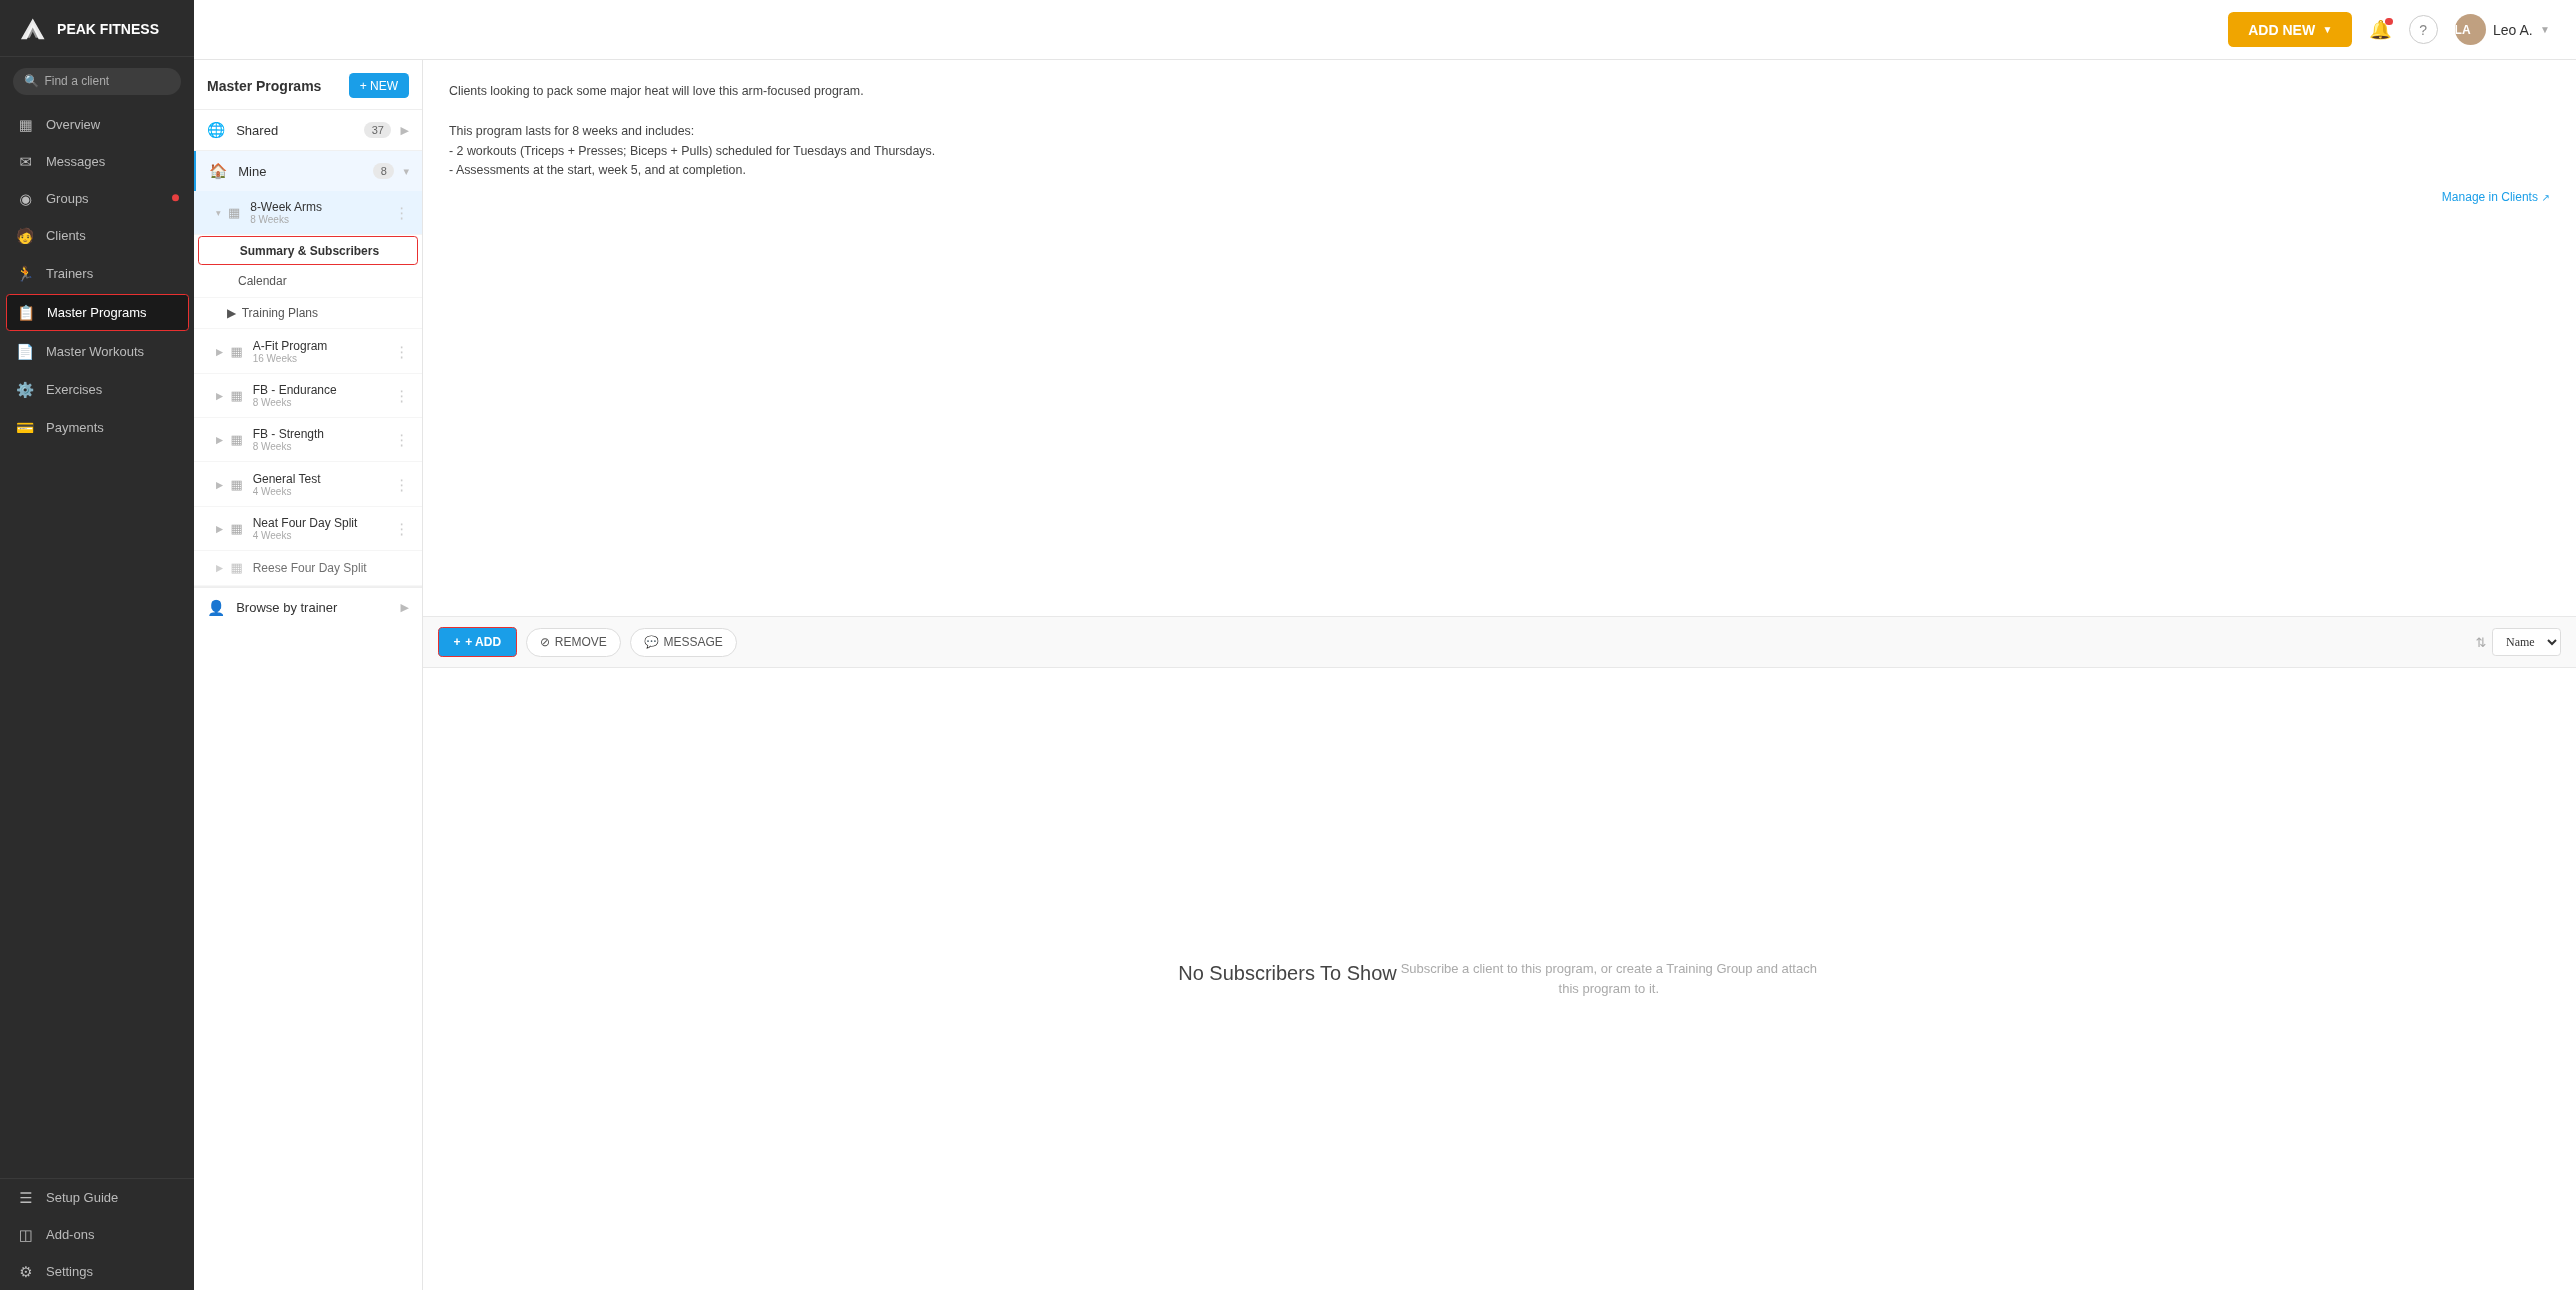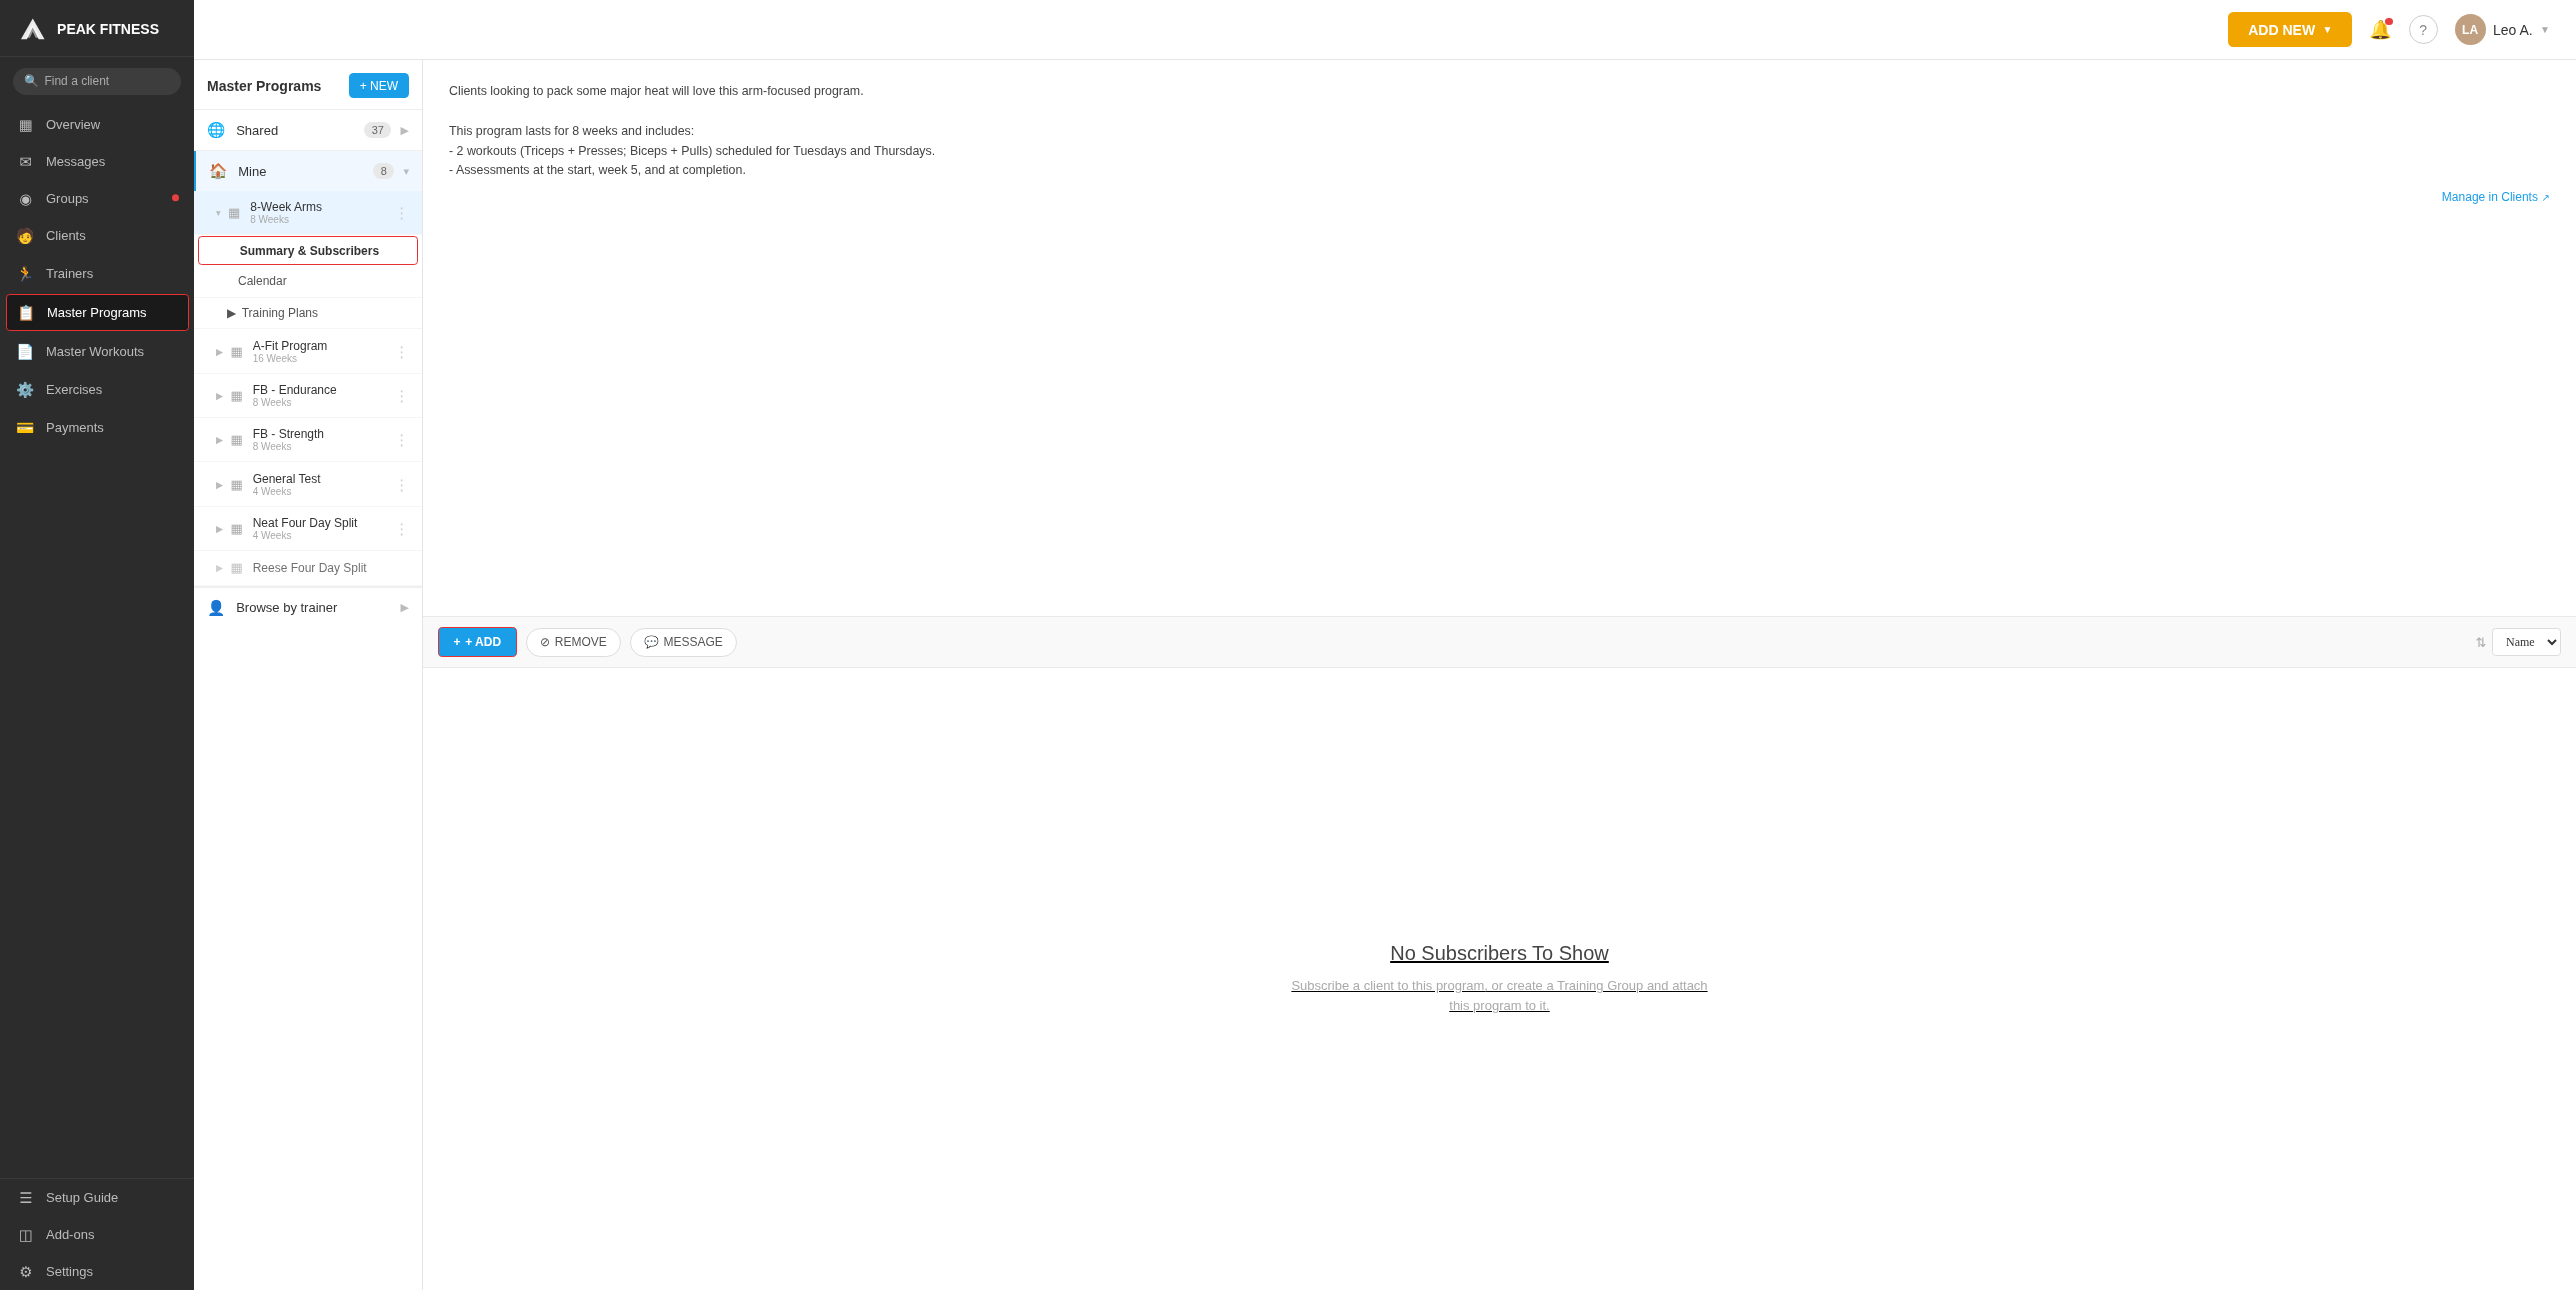--- a/index.html
+++ b/index.html
@@ -114,21 +114,21 @@
     }
     .topbar-user {
       display: flex;
       align-items: center;
       gap: 7.4px;
       cursor: pointer;
     }
     .topbar-avatar {
       width: 31px; height: 31px; border-radius: 50%;
       background: #c0a080;
-      display: flex; align-items: center; justify-content: center;
+      display: flex; align-items: center; 
       font-size: 12px; color: #fff; font-weight: 600;
       overflow: hidden;
     }
     .topbar-username { font-size: 14px; color: #333; font-weight: 500; }
 
     
     .content {
       display: flex;
       flex: 1;
       overflow: hidden;
@@ -367,25 +367,24 @@
       color: #333;
       background: #fff;
       cursor: pointer;
       font-family: Liberation Serif, serif;
     }
 
     
     .empty-state {
       flex: 1;
       display: flex;
-      flex-direction: column;
+      flex-direction: row;
       align-items: center;
       justify-content: center;
       padding: 55px 18.4px;
-      text-decoration: underline;
     }
     .empty-title {
       font-size: 20px;
       color: #444;
       font-weight: 400;
       margin-bottom: 11px;
     }
     .empty-subtitle {
       font-size: 13px;
       color: #aaa;

